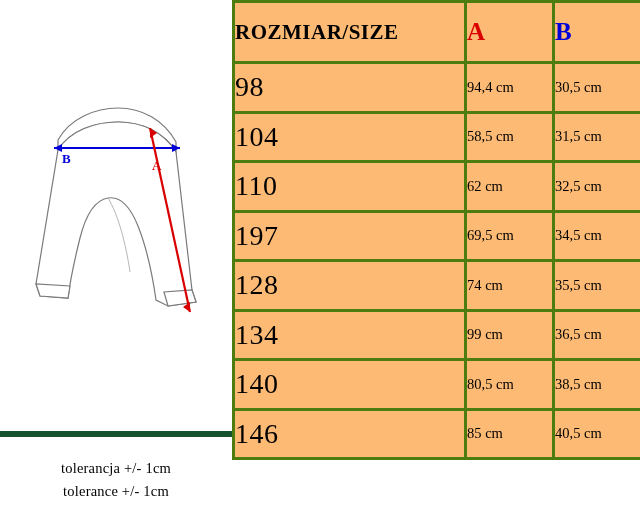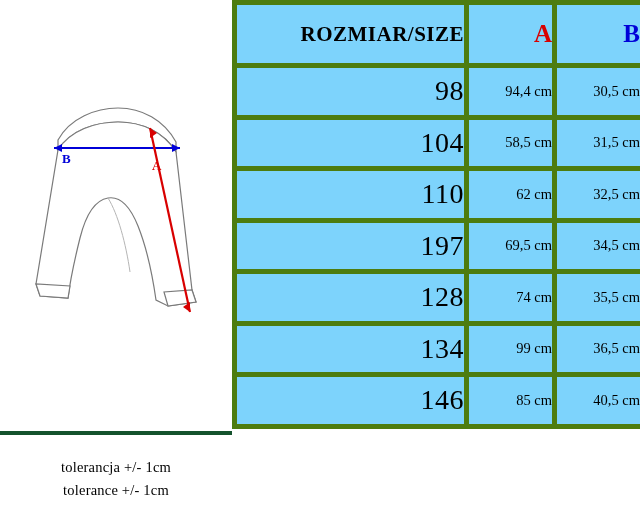--- a/index.html
+++ b/index.html
@@ -35,21 +35,21 @@
   }
 
   
   .tolerance {
     position: absolute;
     left: 0;
     top: 431px;
     width: 232px;
     height: 92px;
     box-sizing: border-box;
-    border-top: 4px solid #14532d;
+    border-top: 6px solid #14532d;
     display: flex;
     flex-direction: column;
     align-items: center;
     justify-content: center;
     gap: 6px;
   }
   .tolerance div {
     font-size: 14.5px;
     letter-spacing: 0.2px;
     color: #000;
@@ -63,25 +63,25 @@
     top: 0;
     width: 408px;
     height: 523px;
   }
   table.size-table {
     border-collapse: collapse;
     width: 408px;
     table-layout: fixed;
   }
   table.size-table td, table.size-table th {
-    border: 5px solid #4d7c0f;
+    border: 3px solid #4d7c0f;
     padding: 0;
-    text-align: right;
+    text-align: left;
     vertical-align: middle;
-    background: #7dd3fc;
+    background: #fdba74;
   }
   col.c-size { width: 232px; }
   col.c-a    { width: 88px; }
   col.c-b    { width: 88px; }
 
   tr.head-row td { height: 58px; }
   tr.data-row td { height: 46.5px; }
 
   .hdr-size {
     font-size: 21px;
@@ -206,20 +206,25 @@
           <td class="cell-size">128</td>
           <td class="cell-meas">74 cm</td>
           <td class="cell-meas">35,5 cm</td>
         </tr>
         <tr class="data-row">
           <td class="cell-size">134</td>
           <td class="cell-meas">99 cm</td>
           <td class="cell-meas">36,5 cm</td>
         </tr>
         <tr class="data-row">
+          <td class="cell-size">140</td>
+          <td class="cell-meas">80,5 cm</td>
+          <td class="cell-meas">38,5 cm</td>
+        </tr>
+        <tr class="data-row">
           <td class="cell-size">146</td>
           <td class="cell-meas">85 cm</td>
           <td class="cell-meas">40,5 cm</td>
         </tr>
       </tbody>
     </table>
   </div>
 
 </div>
 

